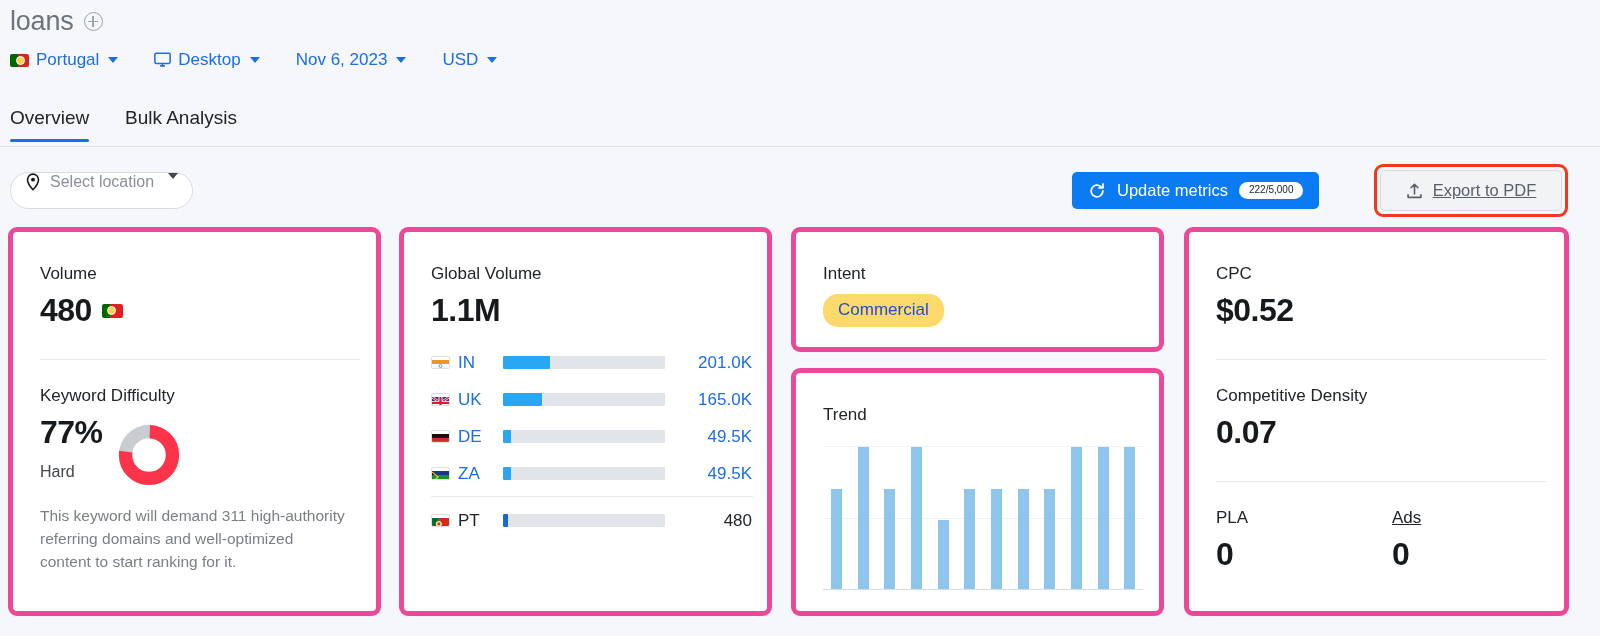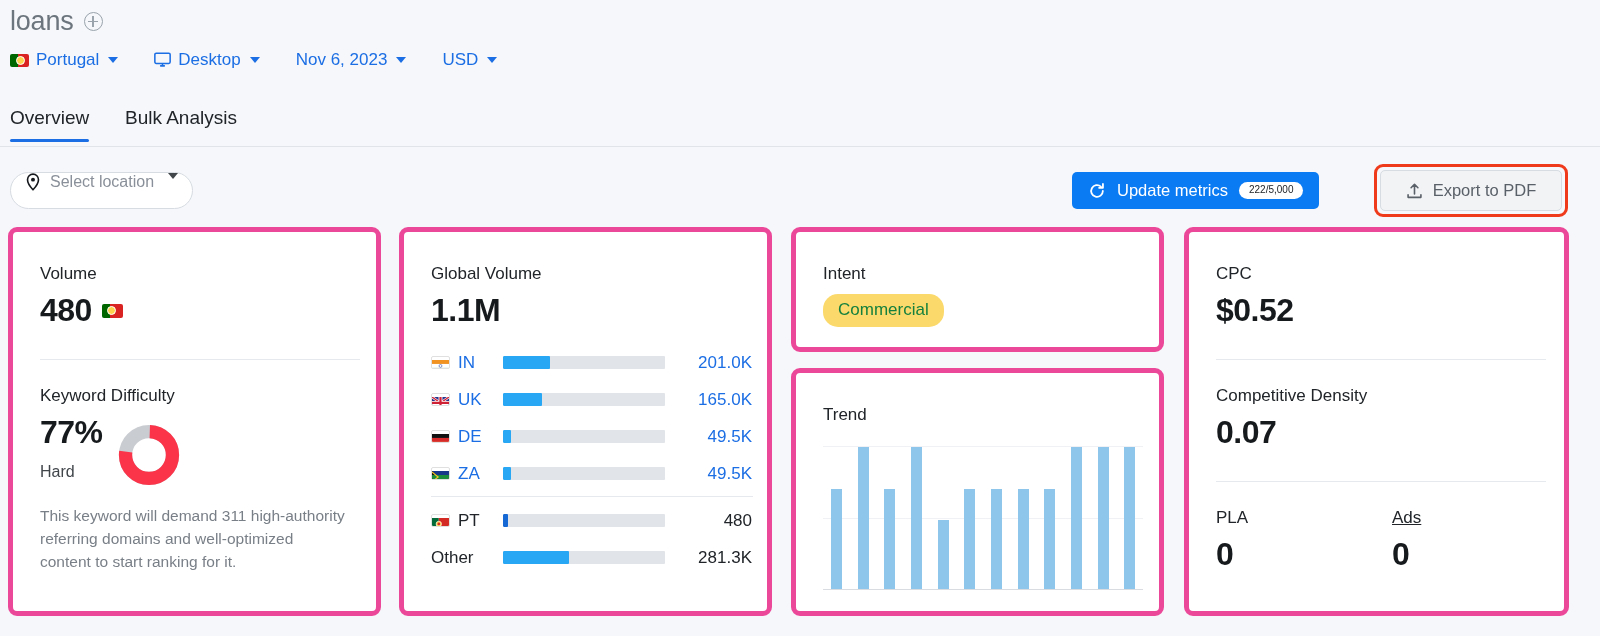--- a/index.html
+++ b/index.html
@@ -108,20 +108,21 @@
     width: 194px; height: 53px;
     border: 3px solid #f03a1c; border-radius: 9px;
   }
   .btn-export {
     position: absolute; left: 3px; top: 3px;
     width: 182px; height: 41px;
     display: flex; align-items: center; justify-content: center; gap: 10px;
     border: 1px solid #d7dce2; border-radius: 5px; background: #f1f3f5;
     color: #5a6068; font-size: 16.5px; cursor: pointer;
     font-family: "Liberation Sans", sans-serif;
+    text-decoration: underline;
   }
   .upload-ico { width: 17px; height: 18px; flex: none; }
 
   
   .card {
     position: absolute; background: #fff; border: 5px solid #ec4899;
     border-radius: 9px;
   }
   .card-vol   { left: 8px;    top: 227px; width: 373px; height: 389px; }
   .card-glob  { left: 399px;  top: 227px; width: 373px; height: 389px; }
@@ -172,21 +173,21 @@
   .gv-div { height: 1px; background: #e6e9ed; margin: 4px 0 5px; }
   .flag {
     width: 19px; height: 13px; border-radius: 2px; flex: none;
     overflow: hidden; position: relative; border: 0.5px solid rgba(0,0,0,.12);
   }
 
   
   .int-lbl { position: absolute; left: 27px; top: 32px; }
   .badge {
     position: absolute; left: 27px; top: 62px;
-    background: #fbd96b; color: #15803d; border-radius: 15px;
+    background: #fbd96b; color: #1d4ed8; border-radius: 15px;
     padding: 6px 15px 7px; font-size: 17px;
   }
 
   
   .tr-lbl { position: absolute; left: 27px; top: 32px; }
   .tr-chart { position: absolute; left: 27px; top: 73px; width: 320px; height: 144px; }
   .grid-line { position: absolute; left: 0; right: 0; height: 1px; background: #eff1f4; }
   .base-line { position: absolute; left: 0; right: 0; bottom: 0; height: 1.5px; background: #d9dde2; }
   .bars { position: absolute; left: 0; right: 0; bottom: 1.5px; top: 0; display: flex; align-items: flex-end; }
   .bar-slot { flex: 1; display: flex; justify-content: center; }
@@ -370,29 +371,20 @@
                 <circle cx="8" cy="7" r="3.2" fill="#ffd24d" stroke="#fff" stroke-width="0.7"></circle>
                 <circle cx="8" cy="7" r="1.6" fill="#d32b24"></circle>
               </svg></span>
             <span>PT</span>
           </div>
           <div class="gv-track">
             <div class="gv-fill dark" style="width: 3%;"></div>
           </div>
           <div class="gv-num">480</div>
         </div>
-        <div class="gv-row muted">
-          <div class="gv-cc">
-            <span>Other</span>
-          </div>
-          <div class="gv-track">
-            <div class="gv-fill" style="width: 41%;"></div>
-          </div>
-          <div class="gv-num">281.3K</div>
-        </div>
       </div>
   </div>
 
   <div class="card card-int">
     <div class="lbl int-lbl">Intent</div>
     <div class="badge">Commercial</div>
   </div>
 
   <div class="card card-trend">
     <div class="lbl tr-lbl">Trend</div>

